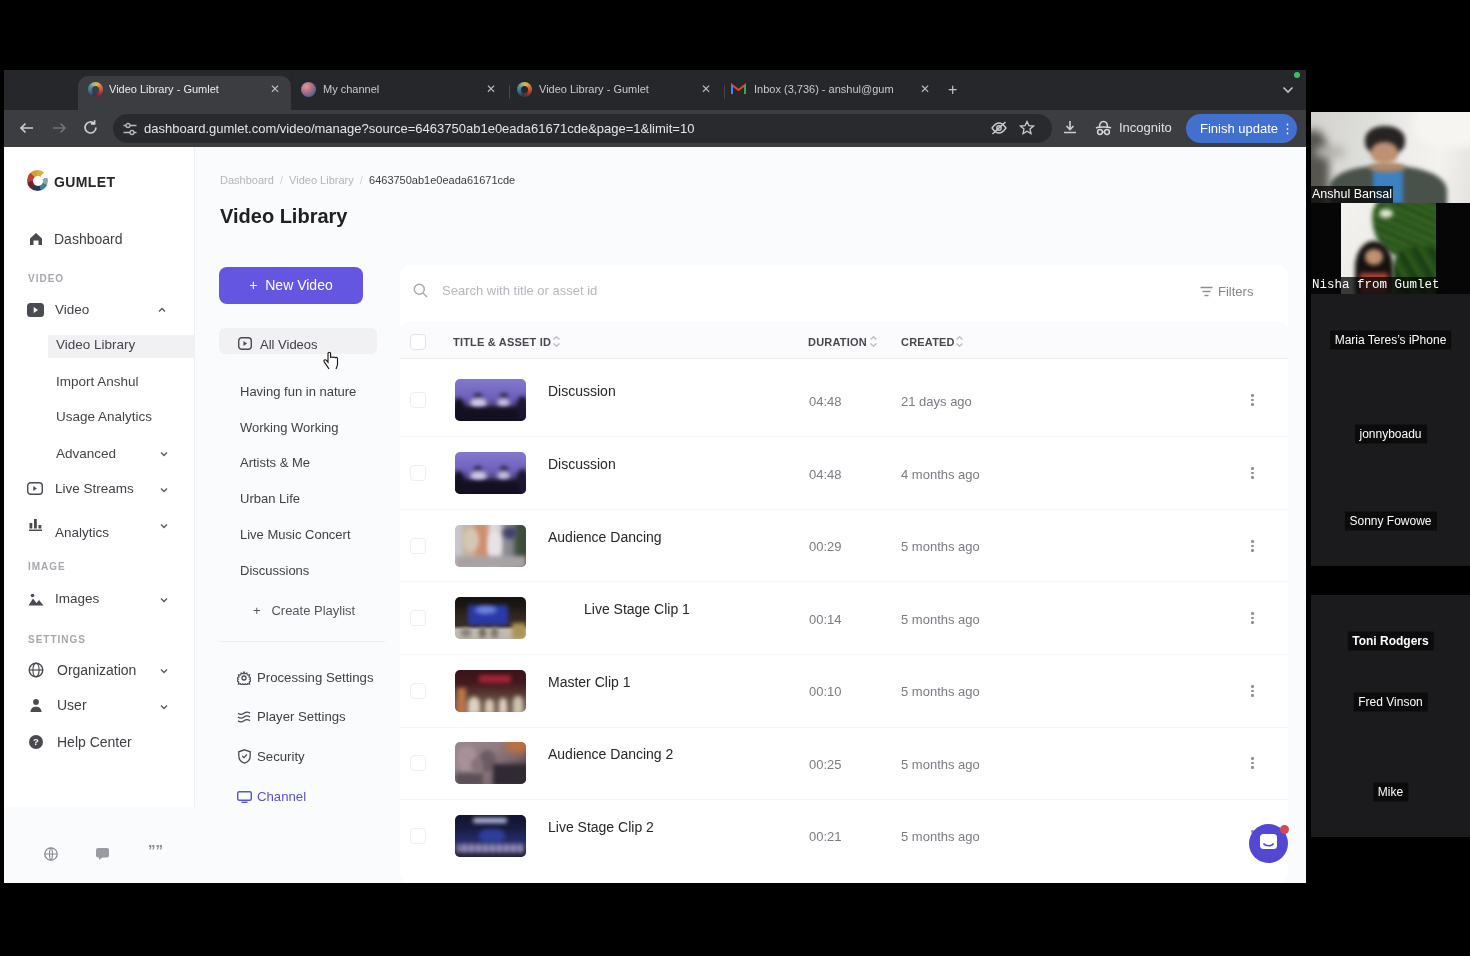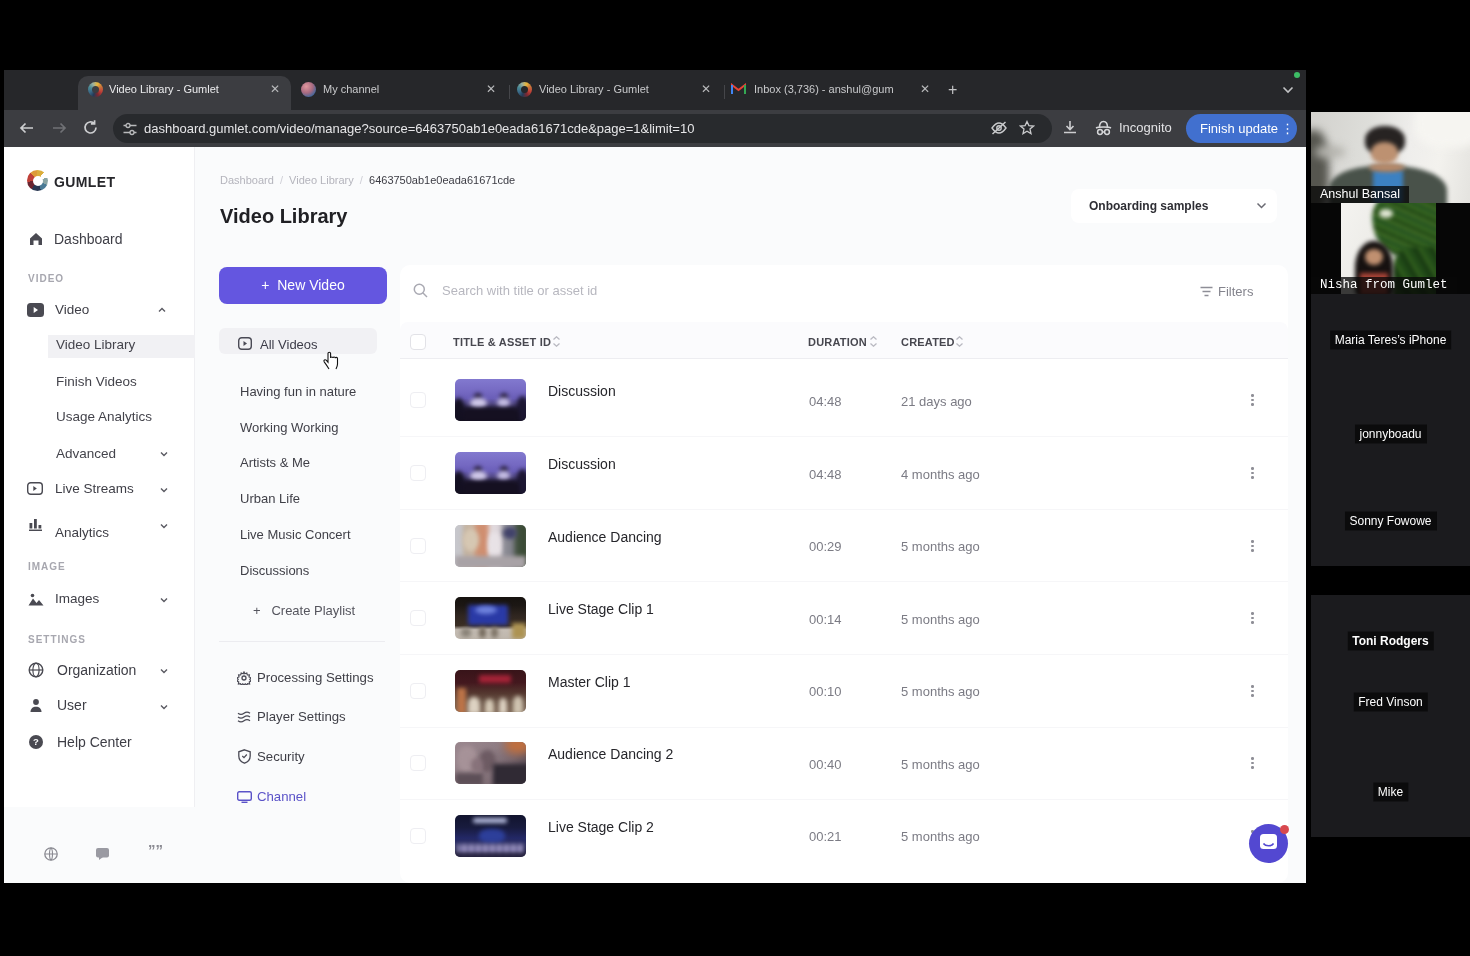--- a/index.html
+++ b/index.html
@@ -30,39 +30,39 @@
      border-right:1px solid #efeff2; }
   .navlabel { position:absolute; font-size:10px; font-weight:bold; color:#a7a7af; letter-spacing:1px; }
   .navitem { position:absolute; font-size:13.5px; color:#3e3e46; white-space:nowrap; }
   .navsub { position:absolute; font-size:13.5px; color:#44444c; white-space:nowrap; }
   .chev { position:absolute; width:8px; height:8px; }
   
   .crumb { position:absolute; font-size:11px; color:#b4b4bc; white-space:nowrap; }
   h1.title { position:absolute; font-size:20px; font-weight:bold; color:#202024; }
   #onboardpill { position:absolute; left:1071px; top:189px; width:206px; height:34px; background:#fff; border-radius:8px; }
   
-  #newvideo { left:219px; top:267px; width:168px; height:37px; background:#6456e0; border-radius:8px;
+  #newvideo { left:219px; top:267px; width:144px; height:37px; background:#6456e0; border-radius:8px;
      color:#fff; font-size:14px; text-align:center; line-height:37px; }
   #allvideos { left:219px; top:328px; width:158px; height:26px; background:#f1f1f4; border-radius:6px; }
   .plitem { position:absolute; left:240px; font-size:13px; color:#3f3f47; white-space:nowrap; }
   .setitem { position:absolute; left:257px; font-size:13.2px; color:#3f3f47; white-space:nowrap; }
   
   #card { left:400px; top:265px; width:888px; height:618px; background:#fff; border-radius:10px; }
   .hdrtxt { position:absolute; font-size:11px; font-weight:bold; letter-spacing:.2px; color:#47474f; }
   .rowtitle { position:absolute; left:548px; font-size:14px; color:#26262b; }
   .rowmeta { position:absolute; font-size:13px; color:#7b7b84; }
   .thumb { position:absolute; left:455px; width:71px; height:42px; border-radius:5px; overflow:hidden; }
   .kebab { position:absolute; left:1251px; width:3px; }
   .kdot { width:2.5px; height:2.5px; border-radius:50%; background:#8f8f97; margin-bottom:2.2px; }
   .cbox { position:absolute; left:410px; width:16px; height:16px; border:1.5px solid #eeeef2;
      border-radius:4px; background:#fff; }
   
   .gtile { position:absolute; left:1311px; width:159px; height:91px; background:#1b1b1e; overflow:hidden; }
   .chip { position:absolute; background:rgba(8,8,8,.78); color:#fff; font-size:12px;
-     line-height:14px; padding:1px 9px 2px; white-space:nowrap; }
+     line-height:14px; padding:1px 1px 2px; white-space:nowrap; }
   .chipc { position:absolute; left:50%; top:50%; transform:translate(-50%,-50%);
      background:rgba(8,8,8,.8); color:#fdfdfd; font-size:12px; line-height:14px;
      padding:2px 5px 3px; white-space:nowrap; }
   .blur { position:absolute; filter:blur(4px); }
   .blur2 { position:absolute; filter:blur(2px); }
 </style>
 </head>
 <body>
 <div id="stage">
 
@@ -159,21 +159,21 @@
       <rect x="0" y="0" width="17" height="14" rx="3.5" fill="#4a4a52"></rect>
       <path d="M6.7 4 L11 7 L6.7 10 Z" fill="#fff"></path>
     </svg>
     <div class="navitem" style="left:51px;top:155px;">Video</div>
     <svg class="chev" style="left:154px;top:159px;" viewBox="0 0 8 8">
         <path d="M1 5.5 L4 2.5 L7 5.5" fill="none" stroke="#5a5a62" stroke-width="1.4"></path>
       </svg>
 
     <div style="position:absolute;left:44px;top:188px;width:147px;height:23px;background:#f1f1f4;"></div>
     <div class="navsub" style="left:52px;top:190px;">Video Library</div>
-    <div class="navsub" style="left:52px;top:227px;">Finish Videos</div>
+    <div class="navsub" style="left:52px;top:227px;">Import Anshul</div>
     <div class="navsub" style="left:52px;top:262px;">Usage Analytics</div>
     <div class="navsub" style="left:52px;top:299px;">Advanced</div>
     <svg class="chev" style="left:156px;top:303px;" viewBox="0 0 8 8">
         <path d="M1 2.5 L4 5.5 L7 2.5" fill="none" stroke="#5a5a62" stroke-width="1.4"></path>
       </svg>
 
     <svg style="position:absolute;left:23px;top:335px;" width="16" height="13" viewBox="0 0 16 13">
       <rect x="0.7" y="0.7" width="14.6" height="11.6" rx="3" fill="none" stroke="#4a4a52" stroke-width="1.4"></rect>
       <path d="M6.3 4 L9.8 6.5 L6.3 9 Z" fill="#4a4a52"></path>
     </svg>
@@ -235,26 +235,20 @@
     </svg>
     <svg style="position:absolute;left:91px;top:700px;" width="16" height="14" viewBox="0 0 16 14">
       <rect x="1" y="1" width="13" height="9.5" rx="2" fill="#9a9aa2"></rect>
       <path d="M4 13 L4 10 L8 10 Z" fill="#9a9aa2"></path>
     </svg>
     <div style="position:absolute;left:144px;top:694px;font-size:15px;font-weight:bold;color:#8a8a92;">””</div>
   </div>
 
   <div class="crumb" style="left:220px;top:174px;">Dashboard&nbsp;&nbsp;<span style="color:#cfcfd6;">/</span>&nbsp;&nbsp;Video Library&nbsp;&nbsp;<span style="color:#cfcfd6;">/</span>&nbsp;&nbsp;<span style="color:#3c3c44;">6463750ab1e0eada61671cde</span></div>
   <h1 class="title" style="left:220px;top:205px;">Video Library</h1>
-  <div id="onboardpill">
-    <div style="position:absolute;left:18px;top:10px;font-size:12px;font-weight:bold;color:#2e2e34;">Onboarding samples</div>
-    <svg style="position:absolute;left:185px;top:13px;" width="11" height="8" viewBox="0 0 11 8">
-      <path d="M1.5 1.5 L5.5 5.5 L9.5 1.5" fill="none" stroke="#6a6a72" stroke-width="1.5"></path>
-    </svg>
-  </div>
   <div class="abs" id="newvideo">+&nbsp;&nbsp;New Video</div>
 
   <div class="abs" id="allvideos"></div>
   <svg style="position:absolute;left:238px;top:337px;" width="14" height="13" viewBox="0 0 14 13">
     <rect x="0.7" y="0.7" width="12.6" height="11.6" rx="3" fill="none" stroke="#4a4a55" stroke-width="1.4"></rect>
     <path d="M5.5 4 L9 6.5 L5.5 9 Z" fill="#4a4a55"></path>
   </svg>
   <div class="plitem" style="left:260px;top:337px;color:#3c3c48;font-size:13px;">All Videos</div>
   <div class="plitem" style="top:384px;">Having fun in nature</div>
   <div class="plitem" style="top:420px;">Working Working</div>
@@ -378,21 +372,21 @@
 
     <div class="cbox" style="top:610px;"></div>
     <div class="thumb" style="top:597px;background:linear-gradient(180deg,#16120f 0%,#1c1714 20%,#302620 45%,#3a2e24 68%,#c5bdb4 78%,#beb6ac 100%);">
       <div class="blur2" style="left:13px;top:8px;width:40px;height:20px;background:#2a3aa6;border-radius:2px;"></div>
       <div class="blur2" style="left:20px;top:9px;width:22px;height:8px;background:#6f83dd;border-radius:50%;"></div>
       <div class="blur2" style="left:57px;top:26px;width:14px;height:16px;background:#ad9352;"></div>
       <div class="blur2" style="left:6px;top:31px;width:10px;height:9px;background:#8a8378;border-radius:40%;"></div>
       <div class="blur2" style="left:24px;top:30px;width:7px;height:11px;background:#74695c;border-radius:40%;"></div>
       <div class="blur2" style="left:36px;top:30px;width:7px;height:11px;background:#7d7366;border-radius:40%;"></div>
     </div>
-    <div class="rowtitle" style="top:601px;">Live Stage Clip 1</div>
+    <div class="rowtitle" style="top:601px;margin-left:36px;">Live Stage Clip 1</div>
     <div class="rowmeta" style="left:809px;top:612px;">00:14</div>
     <div class="rowmeta" style="left:901px;top:612px;">5 months ago</div>
     <div class="kebab" style="top:612px;">
         <div class="kdot"></div>
         <div class="kdot"></div>
         <div class="kdot"></div>
       </div>
 
     <div class="cbox" style="top:683px;"></div>
     <div class="thumb" style="top:670px;background:linear-gradient(180deg,#381419 0%,#43181e 30%,#54372f 55%,#6b5648 75%,#76604f 100%);">
@@ -415,21 +409,21 @@
     <div class="cbox" style="top:755px;"></div>
     <div class="thumb" style="top:742px;background:linear-gradient(125deg,#9a878e 0%,#8f7d84 45%,#75646c 70%,#463d46 100%);">
       <div class="blur" style="left:50px;top:-6px;width:26px;height:18px;background:#c06f3e;border-radius:45%;"></div>
       <div class="blur2" style="left:2px;top:4px;width:20px;height:26px;background:#a69298;border-radius:45%;"></div>
       <div class="blur2" style="left:24px;top:8px;width:17px;height:22px;background:#6d5b63;border-radius:45%;"></div>
       <div class="blur2" style="left:38px;top:22px;width:36px;height:22px;background:#302a34;"></div>
       <div class="blur2" style="left:0px;top:31px;width:28px;height:13px;background:#5d4f57;"></div>
       <div class="blur2" style="left:16px;top:16px;width:12px;height:14px;background:#87727a;border-radius:45%;"></div>
     </div>
     <div class="rowtitle" style="top:746px;">Audience Dancing 2</div>
-    <div class="rowmeta" style="left:809px;top:757px;">00:40</div>
+    <div class="rowmeta" style="left:809px;top:757px;">00:25</div>
     <div class="rowmeta" style="left:901px;top:757px;">5 months ago</div>
     <div class="kebab" style="top:757px;">
         <div class="kdot"></div>
         <div class="kdot"></div>
         <div class="kdot"></div>
       </div>
 
     <div class="cbox" style="top:828px;"></div>
     <div class="thumb" style="top:815px;background:linear-gradient(180deg,#12142e 0%,#181b3e 30%,#232866 55%,#2a2d5e 70%,#141228 100%);">
       <div class="blur2" style="left:18px;top:3px;width:34px;height:5px;background:#b9bfe2;border-radius:2px;"></div>

